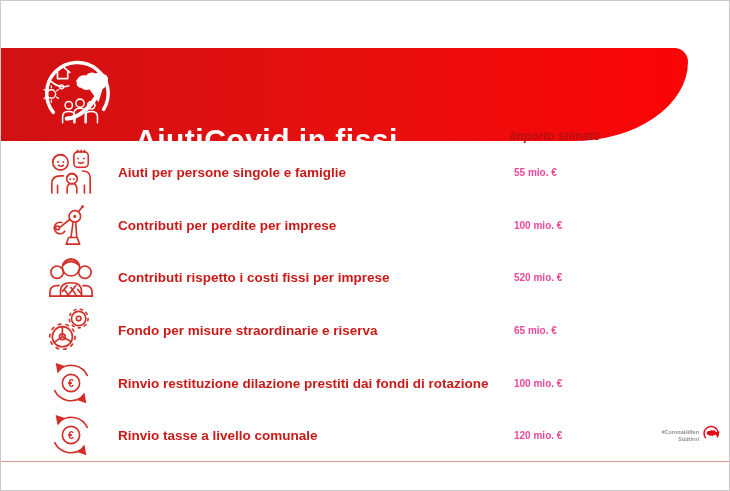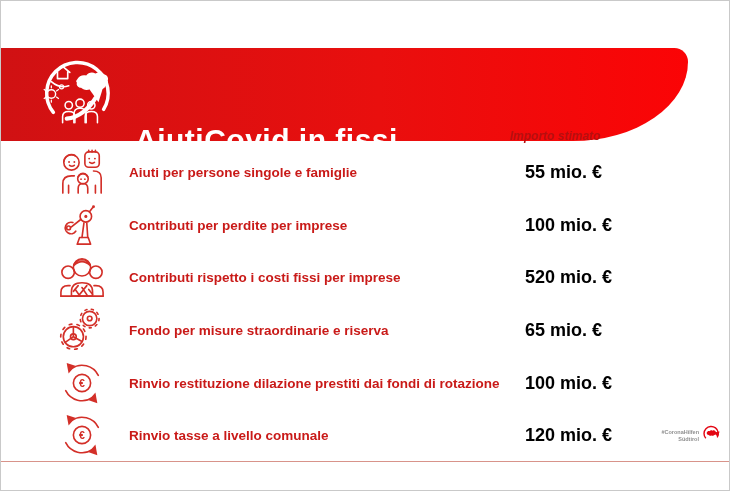--- a/index.html
+++ b/index.html
@@ -22,33 +22,33 @@
     position:absolute;left:134px;top:75px;
     color:#ffffff;font-size:30px;font-weight:bold;letter-spacing:0.5px;
     white-space:nowrap;
   }
   
   .col-header{
     position:absolute;left:509px;top:128px;
     color:#b50f0f;font-size:12px;font-weight:bold;font-style:italic;
     white-space:nowrap;
   }
-  .row{position:absolute;left:15px;right:0;height:52px;}
+  .row{position:absolute;left:4px;right:0;height:52px;}
   .row-icon{
     position:absolute;left:42px;top:50%;transform:translateY(-50%);
     width:48px;height:48px;display:flex;align-items:center;justify-content:center;
   }
   .row-icon svg{width:46px;height:46px;}
   .row-label{
     position:absolute;left:113px;top:50%;transform:translateY(-50%);
     color:#c91a18;font-size:13.5px;font-weight:bold;white-space:nowrap;
   }
   .row-amount{
     position:absolute;left:509px;top:50%;transform:translateY(-50%);
-    color:#000000;font-size:18px;font-weight:bold;white-space:nowrap;
+    color:#ec4899;font-size:10px;font-weight:bold;white-space:nowrap;
   }
   
   .divider{
     position:absolute;left:0;right:0;top:460px;height:0;
     border-top:1px solid #d8938a;
   }
   .footer-logo{
     position:absolute;right:8px;top:423px;
     display:flex;align-items:center;gap:3px;
   }

